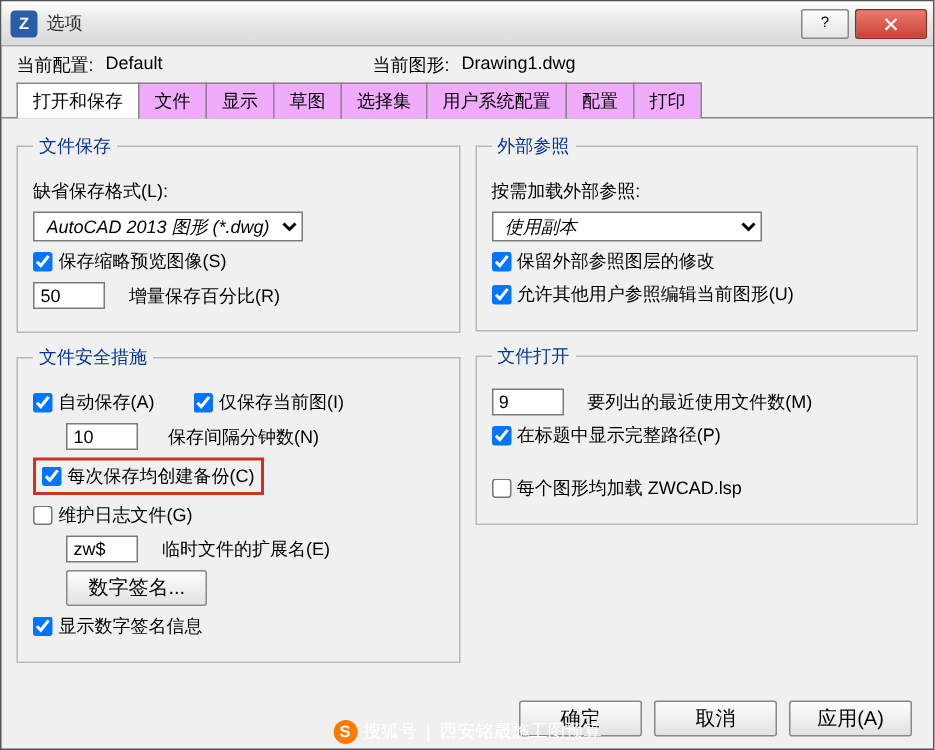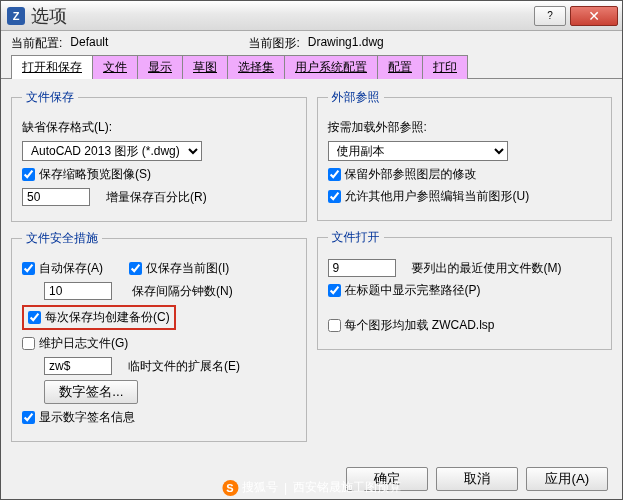--- a/index.html
+++ b/index.html
@@ -1,39 +1,39 @@
 <!DOCTYPE html>
 <html><head>
 <meta charset="utf-8">
 <style>
 * { box-sizing: border-box; }
 body { margin: 0; font-family: "Microsoft YaHei", SimSun, sans-serif; font-size: 12px; background: #8a8a8a; }
 .window { width: 623px; height: 500px; background: #f0f0f0; border: 1px solid #555; position: relative; }
 .titlebar { height: 30px; background: linear-gradient(#fff, #e8e8e8 45%, #dadada); display: flex; align-items: center; border-bottom: 1px solid #aaa; }
 .titlebar .icon { width: 18px; height: 18px; margin: 0 6px; background: #2b5ca8; border-radius: 3px; display: flex; align-items: center; justify-content: center; color: #fff; font-size: 11px; font-weight: bold; }
-.titlebar .title { font-size: 18px; color: #333; }
+.titlebar .title { font-size: 12px; color: #333; }
 .titlebar .btns { margin-left: auto; display: flex; }
 .titlebar .btn { width: 32px; height: 20px; margin-right: 4px; border: 1px solid #888; border-radius: 2px; display: flex; align-items: center; justify-content: center; font-size: 10px; background: linear-gradient(#fdfdfd, #e5e5e5); }
 .titlebar .btn.close { width: 48px; background: linear-gradient(#e87b6f, #c94234); color: #fff; border-color: #8a2a20; font-size: 14px; }
 .inforow { display: flex; padding: 4px 10px 2px; }
 .inforow .lbl { margin-right: 8px; }
 .inforow .val { margin-right: 60px; text-align: center; }
-.tabs { display: flex; padding: 0 10px; border-bottom: 1px solid #888; text-decoration: underline; }
+.tabs { display: flex; padding: 0 10px; border-bottom: 1px solid #888; }
 .tab { padding: 3px 10px; border: 1px solid #888; border-bottom: none; background: #f0abfc; margin-right: -1px; position: relative; top: 1px; }
 .tab.active { background: #fff; }
 .body { display: flex; padding: 10px; gap: 10px; }
 .col { flex: 1; display: flex; flex-direction: column; gap: 8px; }
 fieldset { border: 1px solid #b8b8b8; margin: 0; padding: 8px 10px 10px; }
 legend { padding: 0 4px; color: #003399; }
 .row { display: flex; align-items: center; margin: 5px 0; gap: 6px; }
 .row label { display: flex; align-items: center; gap: 4px; }
 input[type=checkbox] { width: 13px; height: 13px; margin: 0; }
 select, input[type=text] { font-size: 12px; padding: 1px 4px; border: 1px solid #7a7a7a; background: #fff; }
-select { width: 180px; height: 20px; }
-input.small { width: 68px; height: 18px; text-align: left; }
+select { width: 180px; height: 20px; font-style: italic; }
+input.small { width: 48px; height: 18px; text-align: left; }
 .indent { margin-left: 22px; }
 .btnstd { padding: 2px 14px; border: 1px solid #888; background: linear-gradient(#fdfdfd, #e2e2e2); border-radius: 2px; }
 .redbox { border: 2px solid #d03020; padding: 2px 4px; display: inline-block; }
 .footer { position: absolute; bottom: 8px; right: 14px; display: flex; gap: 8px; align-items: center; }
 .footer .btnstd { width: 82px; }
 .watermark { position: absolute; bottom: 3px; left: 50%; transform: translateX(-50%); font-size: 12px; color: #fff; display: flex; align-items: center; gap: 4px; pointer-events: none; }
 .watermark .sicon { width: 16px; height: 16px; background: #ff7a00; border-radius: 50%; color: #fff; display: flex; align-items: center; justify-content: center; font-weight: bold; font-size: 11px; }
 </style>
 </head>
 <body>

